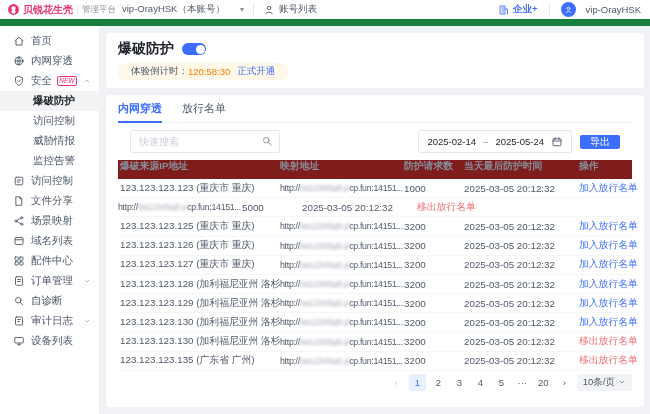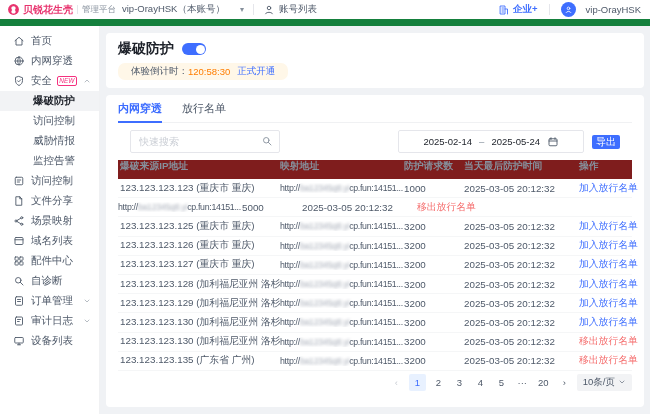--- a/index.html
+++ b/index.html
@@ -60,24 +60,24 @@
   .tabs { display:flex; gap:20px; border-bottom:1px solid #f0f1f3; height:28px; flex:0 0 28px; }
   .tab { display:flex; align-items:center; font-size:11px; color:#4e5969; cursor:pointer; position:relative; }
   .tab.active { color:#3e6eff; font-weight:bold; }
   .tab.active::after { content:""; position:absolute; bottom:-1px; left:0; right:0; height:2px; background:#3e6eff; }
   .controls { display:flex; align-items:flex-end; justify-content:space-between; margin:7px 12px; flex:0 0 23px; }
   .search { position:relative; width:150px; }
   .search input { width:100%; height:23px; border:1px solid #e5e6eb; border-radius:2px; padding:0 24px 0 8px; font-size:10px; color:#1d2129; outline:none; font-family:inherit; background:#fff; }
   .search input::placeholder { color:#c9cdd4; }
   .s-icon { position:absolute; right:7px; top:5px; color:#86909c; }
   .ctrl-right { display:flex; gap:8px; align-items:center; }
-  .daterange { display:flex; align-items:center; gap:5px; border:1px solid #e5e6eb; border-radius:2px; height:23px; padding:0 24px; font-size:9.5px; color:#1d2129; cursor:pointer; white-space:nowrap; }
+  .daterange { display:flex; align-items:center; gap:5px; border:1px solid #e5e6eb; border-radius:2px; height:23px; padding:0 8px; font-size:9.5px; color:#1d2129; cursor:pointer; white-space:nowrap; }
   .dsep { color:#86909c; margin:0 2px; }
   .cal-i { color:#4e5969; margin-left:2px; }
-  .export { height:14px; padding:0 4px; background:#3e6eff; color:#fff; border:none; border-radius:2px; font-size:10px; cursor:pointer; font-family:inherit; }
+  .export { height:14px; padding:0 10px; background:#3e6eff; color:#fff; border:none; border-radius:2px; font-size:10px; cursor:pointer; font-family:inherit; }
 
   .table { flex:0 0 auto; }
   .thead { display:flex; height:19px; background:#7f1d1d; font-size:9.8px; color:#86909c; font-weight:bold; }
   .tr { display:flex; align-items:center; height:19.2px; border-bottom:1px solid #f5f6f7; font-size:9.8px; color:#4e5969; }
   .c1 { flex:0 0 162px; padding-left:2px; white-space:nowrap; overflow:hidden; }
   .c2 { flex:0 0 124px; white-space:nowrap; overflow:hidden; font-size:8.8px; letter-spacing:-0.3px; }
   .c3 { flex:0 0 60px; }
   .c4 { flex:0 0 115px; white-space:nowrap; }
   .c5 { flex:1 1 auto; white-space:nowrap; }
   .th.c2 { font-size:9.8px; letter-spacing:0; }
@@ -224,39 +224,39 @@
           <rect x="13.5" y="4" width="6.5" height="6.5" rx="1"></rect>
           <rect x="4" y="13.5" width="6.5" height="6.5" rx="1"></rect>
           <rect x="13.5" y="13.5" width="6.5" height="6.5" rx="1"></rect>
         </svg>
       </span>
       <span class="lbl">配件中心</span>
     </div>
     <div class="side-item">
       <span class="icn ">
         <svg viewBox="0 0 24 24">
+          <rect x="5" y="3.5" width="14" height="17" rx="2"></rect>
+          <path d="M9 9h6M9 13h6"></path>
+        </svg>
+      </span>
+      <span class="lbl">订单管理</span>
+      <span class="chev">
+        <svg viewBox="0 0 24 24">
+          <path d="M6 9l6 6 6-6"></path>
+        </svg>
+      </span>
+    </div>
+    <div class="side-item">
+      <span class="icn ">
+        <svg viewBox="0 0 24 24">
           <circle cx="10.5" cy="10.5" r="5.5"></circle>
           <path d="M14.7 14.7L20 20"></path>
         </svg>
       </span>
       <span class="lbl">自诊断</span>
-    </div>
-    <div class="side-item">
-      <span class="icn ">
-        <svg viewBox="0 0 24 24">
-          <rect x="5" y="3.5" width="14" height="17" rx="2"></rect>
-          <path d="M9 9h6M9 13h6"></path>
-        </svg>
-      </span>
-      <span class="lbl">订单管理</span>
-      <span class="chev">
-        <svg viewBox="0 0 24 24">
-          <path d="M6 9l6 6 6-6"></path>
-        </svg>
-      </span>
     </div>
     <div class="side-item">
       <span class="icn ">
         <svg viewBox="0 0 24 24">
           <rect x="5" y="4" width="14" height="16" rx="2"></rect>
           <path d="M9 9h6M9 13h3.5"></path>
         </svg>
       </span>
       <span class="lbl">审计日志</span>
       <span class="chev">

